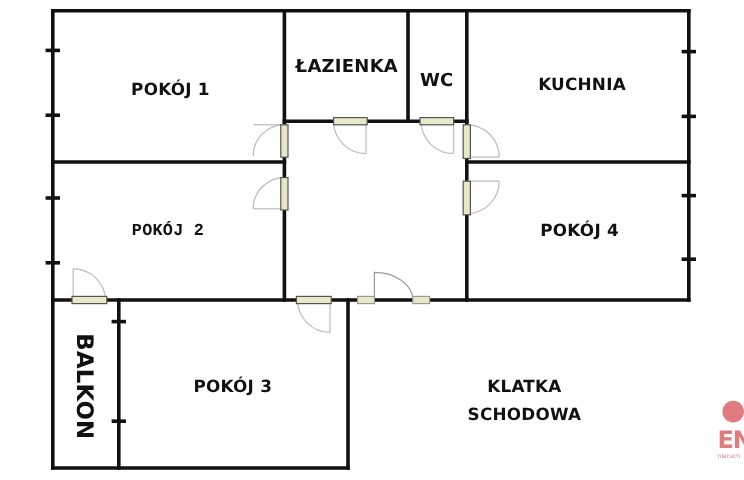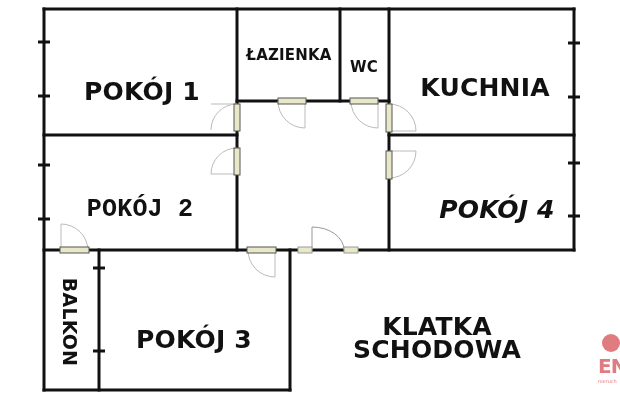--- a/index.html
+++ b/index.html
@@ -1,19 +1,19 @@
 <!DOCTYPE html>
 <html><head>
 <meta charset="utf-8">
 <style>
   html, body { margin: 0; padding: 0; background: #ffffff; }
   body { width: 620px; height: 400px; position: relative; overflow: hidden; font-family: "DejaVu Sans", "Liberation Sans", sans-serif; }
   svg.plan { position: absolute; left: 0; top: 0; }
   .label { position: absolute; font-weight: bold; color: #111; text-align: center; white-space: nowrap; transform: translate(-50%, -50%); letter-spacing: 0.2px; }
-  .label.big { font-size: 25px; margin-top: 16px; }
+  .label.big { font-size: 14px; }
   .label.small { font-size: 15px; }
   .label.vertical { transform: translate(-50%, -50%) rotate(90deg); font-size: 19px; }
   .label.multi { line-height: 23px; white-space: pre; }
   .logo { position: absolute; left: 598px; top: 330px; width: 40px; height: 60px; }
   .logo .circle { position: absolute; left: 4px; top: 4px; width: 18px; height: 18px; border-radius: 50%; background: #e07b80; }
   .logo .text { position: absolute; left: 0px; top: 24px; font-size: 20px; font-weight: bold; color: #e07b80; letter-spacing: -1px; }
   .logo .sub { position: absolute; left: 0px; top: 48px; font-size: 5px; color: #e07b80; }
 </style>
 </head>
 <body>
@@ -90,23 +90,23 @@
     <rect x="298" y="247" width="14" height="6" fill="#e8e8c8" stroke="#999" stroke-width="1"></rect>
     <rect x="344" y="247" width="14" height="6" fill="#e8e8c8" stroke="#999" stroke-width="1"></rect>
   </g>
 </svg>
 
 <div class="label big" style="left:142px; top:75px;">POKÓJ 1</div>
 <div class="label small" style="left:289px; top:55px;">ŁAZIENKA</div>
 <div class="label small" style="left:364px; top:67px;">WC</div>
 <div class="label big" style="left:485px; top:71px;">KUCHNIA</div>
 <div class="label big" style="left:140px; top:193px;font-family:Liberation Mono, monospace;">POKÓJ 2</div>
-<div class="label big" style="left:497px; top:193px;font-style:italic;">POKÓJ 4</div>
+<div class="label big" style="left:483px; top:193px;">POKÓJ 4</div>
 <div class="label vertical" style="left:70px; top:322px;">BALKON</div>
 <div class="label big" style="left:194px; top:323px;text-align:center;">POKÓJ 3</div>
-<div class="label big multi" style="left:437px; top:322px;text-align:center;">KLATKA
+<div class="label big multi" style="left:437px; top:335px;text-align:center;">KLATKA
 SCHODOWA</div>
 
 <div class="logo">
   <div class="circle"></div>
   <div class="text">EN</div>
   <div class="sub">nieruch</div>
 </div>
 
 </body></html>

